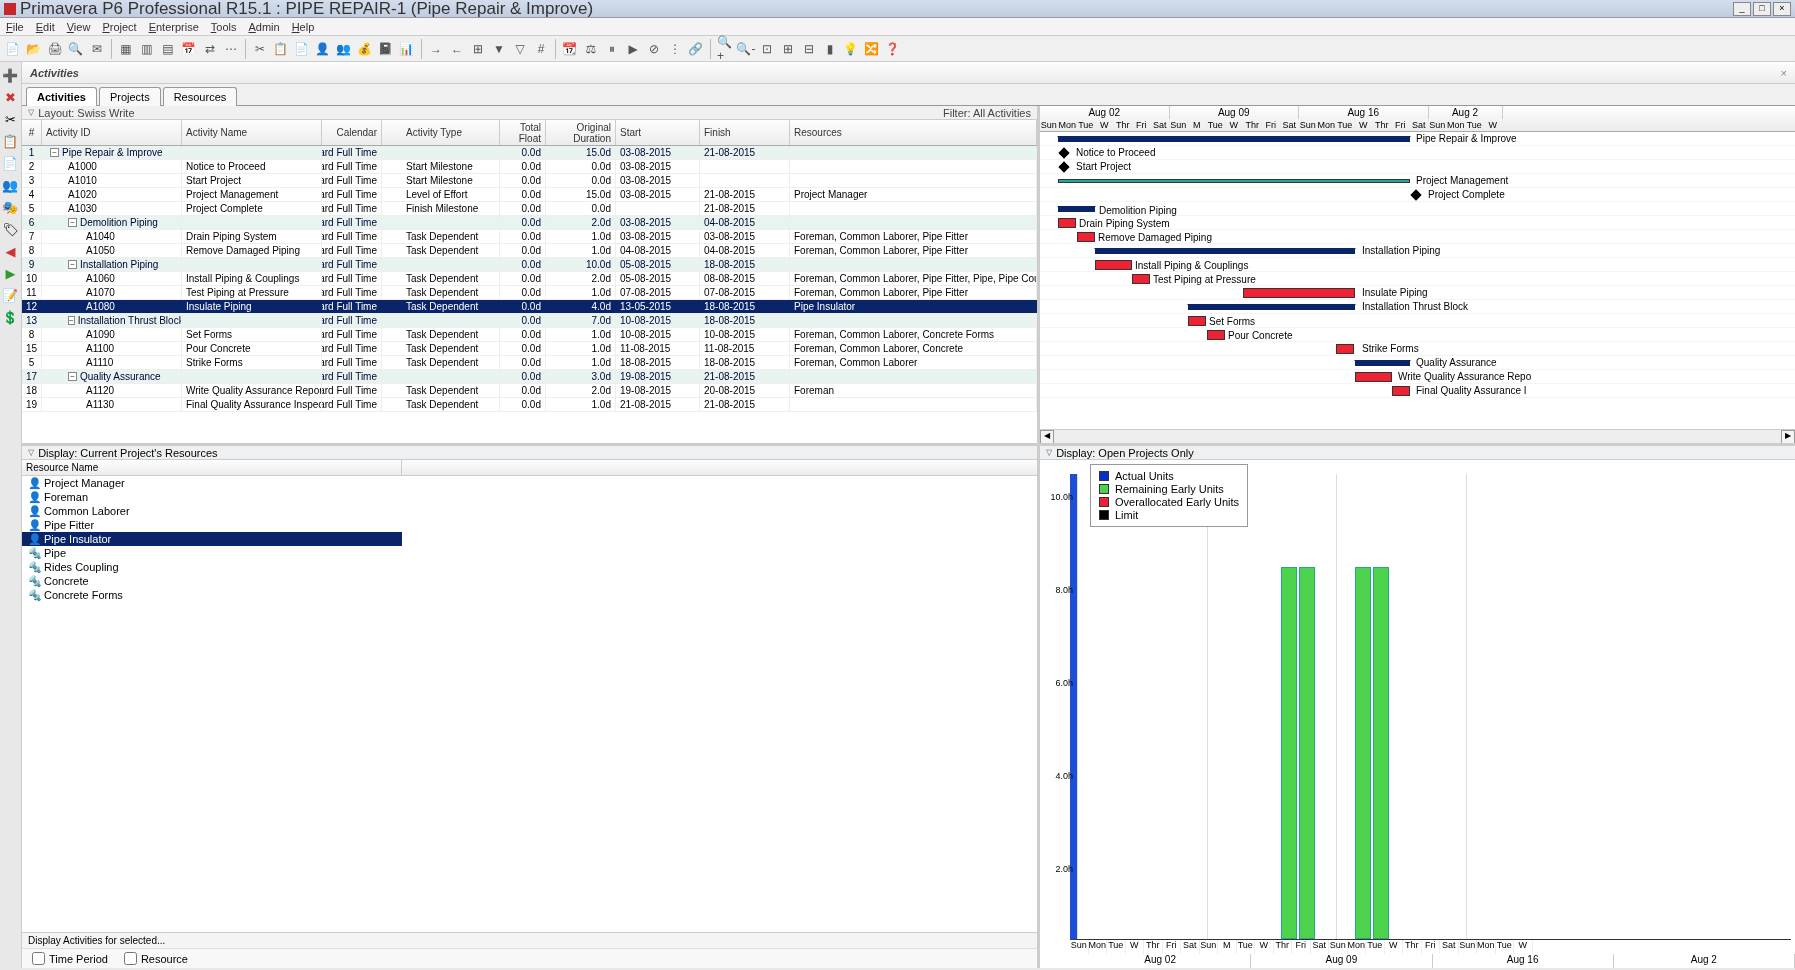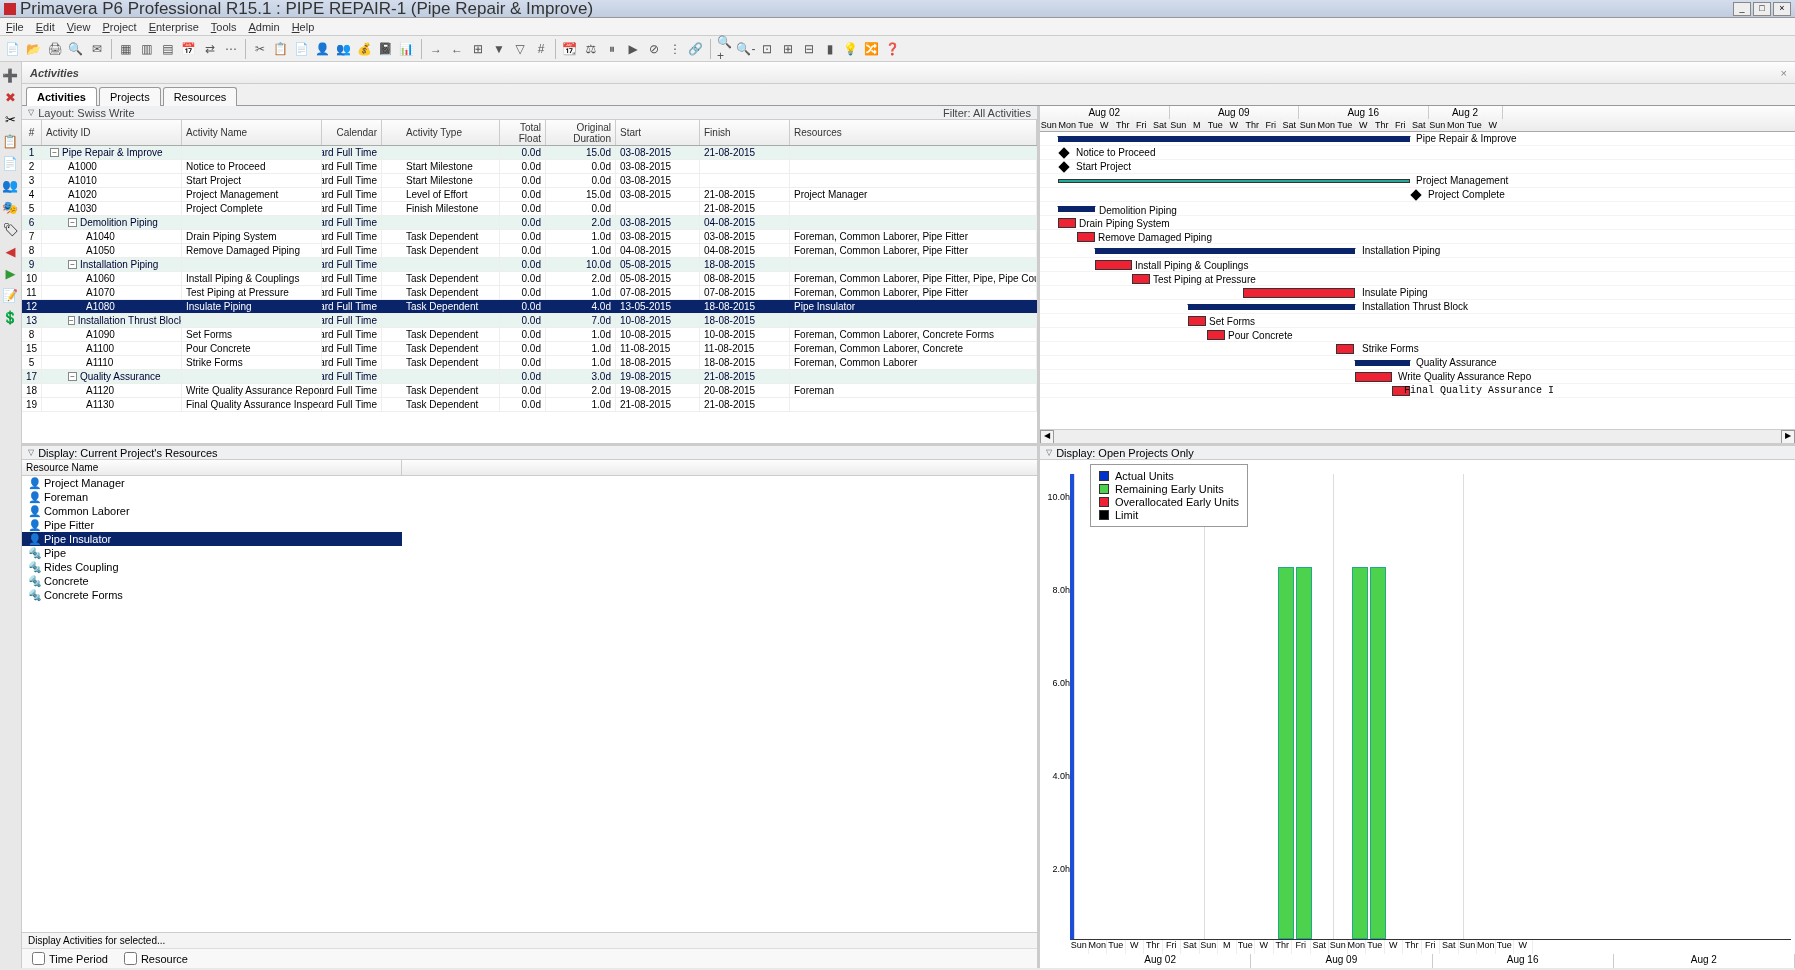--- a/index.html
+++ b/index.html
@@ -83,21 +83,21 @@
 .res-item.selected { background:#0a246a; color:#fff; width:380px; }
 .res-icon { width:12px; height:12px; display:inline-block; font-size:11px; text-align:center; }
 .status-footer { height:16px; border-top:1px solid #ccc; background:#f4f4f4; padding:2px 6px; font-size:10px; }
 .chk-row { height:20px; display:flex; align-items:center; gap:16px; padding:0 10px; border-top:1px solid #ddd; background:#f8f8f8; }
 .chk-row label { font-size:10px; display:flex; align-items:center; gap:4px; }
 
 
 .legend { position:absolute; top:18px; left:50px; background:#fff; border:1px solid #999; padding:4px 8px; font-size:10px; z-index:5; }
 .legend .lrow { display:flex; align-items:center; gap:6px; margin:1px 0; }
 .legend .sw { width:10px; height:10px; border:1px solid #333; }
-.chart-area { flex:1; position:relative; margin:14px 4px 0 30px; border-left:4px solid #1d4ed8; border-bottom:1px solid #333; }
+.chart-area { flex:1; position:relative; margin:14px 4px 0 30px; border-left:7px solid #1d4ed8; border-bottom:1px solid #333; }
 .chart-area .ylab { position:absolute; right:100%; margin-right:4px; font-size:9px; transform:translateY(-50%); }
 .chart-area .grid-line-v { position:absolute; top:0; bottom:0; width:0; border-left:1px solid #ddd; }
 .chart-bar { position:absolute; bottom:0; background:#4dd24d; border:1px solid #2a8; }
 .chart-xaxis { height:28px; display:flex; flex-direction:column; margin-left:30px; }
 .chart-xaxis .xrow { flex:1; display:flex; }
 .chart-xaxis .xday { width:18.5px; border-right:1px solid #eee; font-size:9px; text-align:center; }
 .chart-xaxis .xwk { border-right:1px solid #ccc; font-size:10px; text-align:center; flex:1; }
 </style>
 </head>
 <body>
@@ -563,21 +563,21 @@
             <div class="gantt-row">
               <div class="bar summary" style="left: 315px; width: 55px;"></div>
               <span class="bar-label" style="position: absolute; left: 372px; top: 1px;">Quality Assurance</span>
             </div>
             <div class="gantt-row">
               <div class="bar red" style="left: 315px; width: 37px;"></div>
               <span class="bar-label" style="position: absolute; left: 354px; top: 1px;">Write Quality Assurance Repo</span>
             </div>
             <div class="gantt-row">
               <div class="bar red" style="left: 352px; width: 18px;"></div>
-              <span class="bar-label" style="position: absolute; left: 360px; top: 1px; font-family: Liberation Mono, monospace;">Final Quality Assurance I</span>
+              <span class="bar-label" style="position: absolute; left: 372px; top: 1px;">Final Quality Assurance I</span>
             </div>
           </div>
         <div class="gantt-scroll">
           <span class="arrow-btn">◀</span>
           <span style="flex:1"></span>
           <span class="arrow-btn">▶</span>
         </div>
       </div>
     </div>
 

